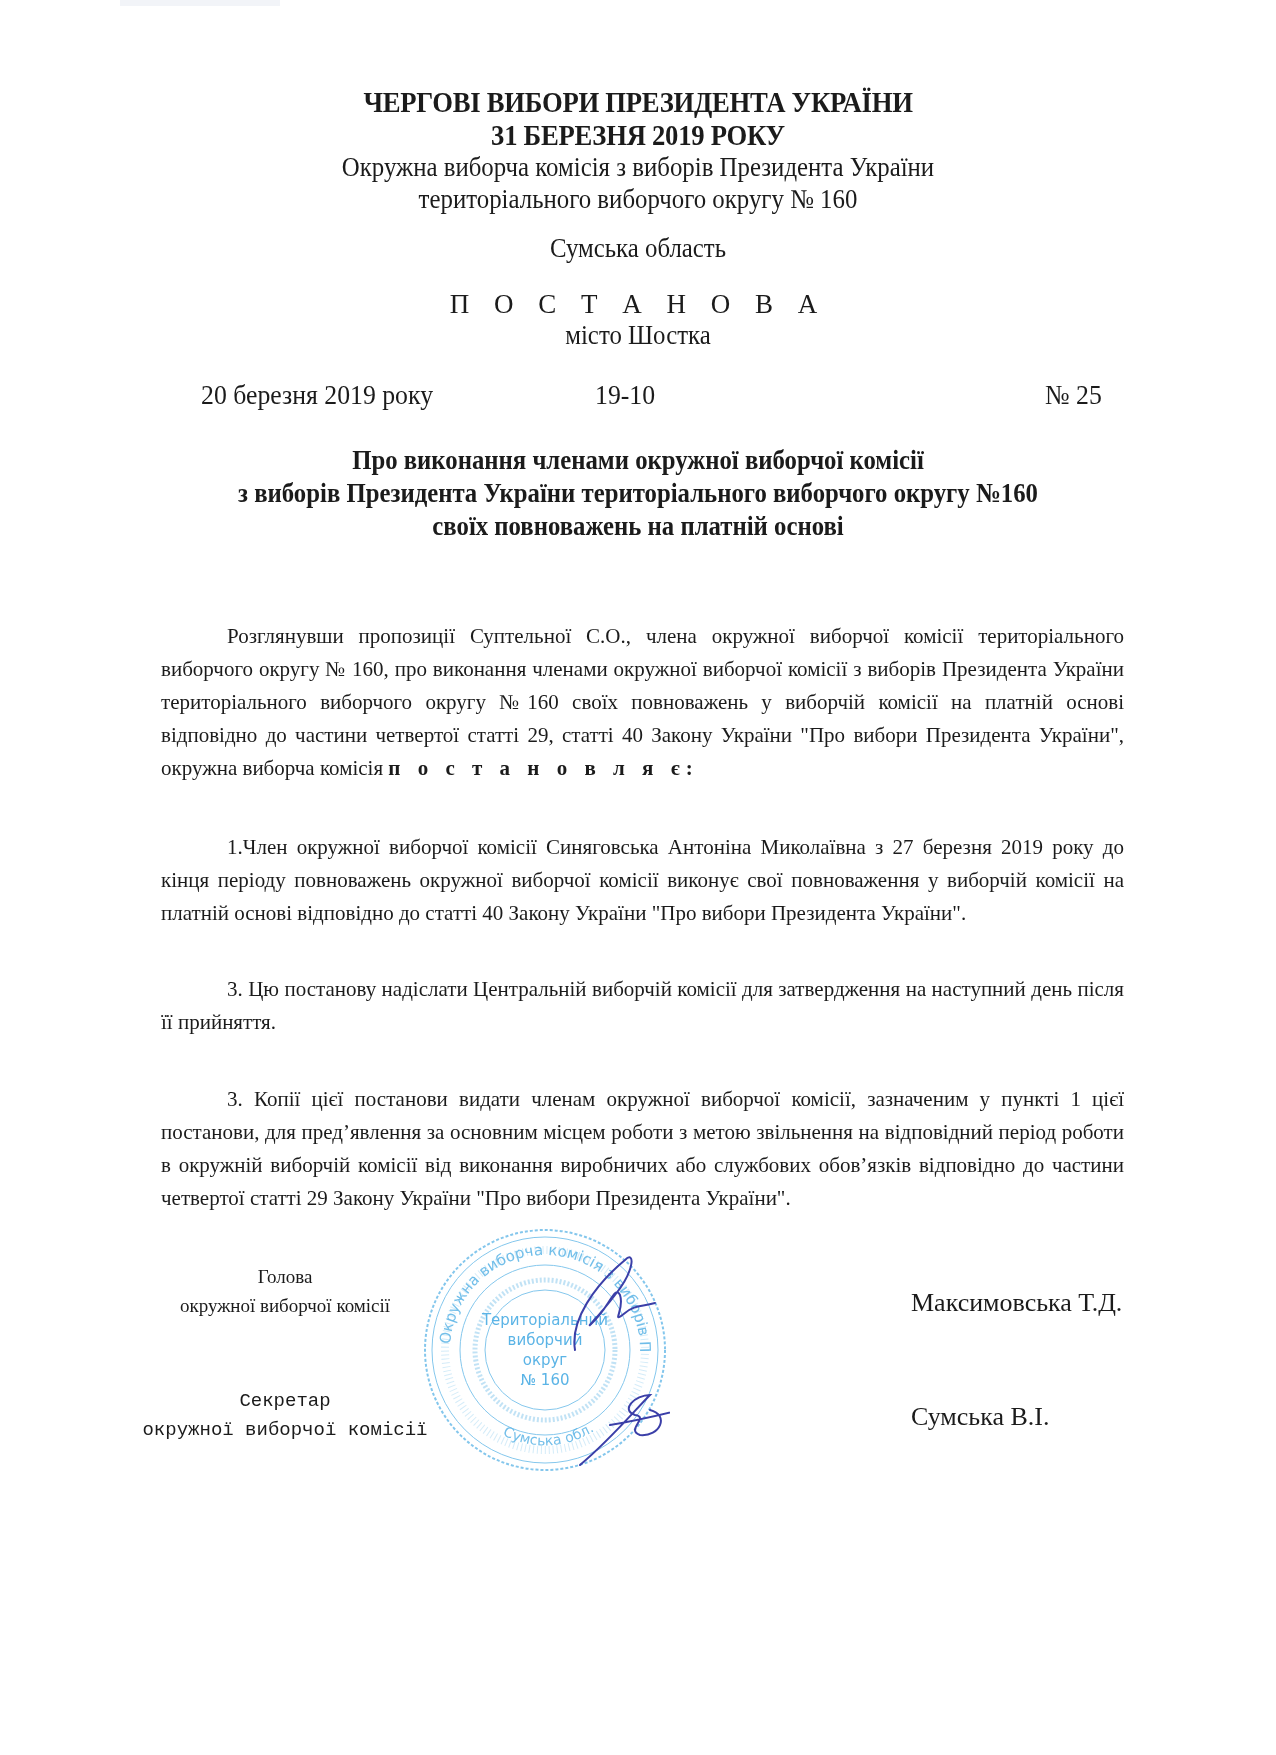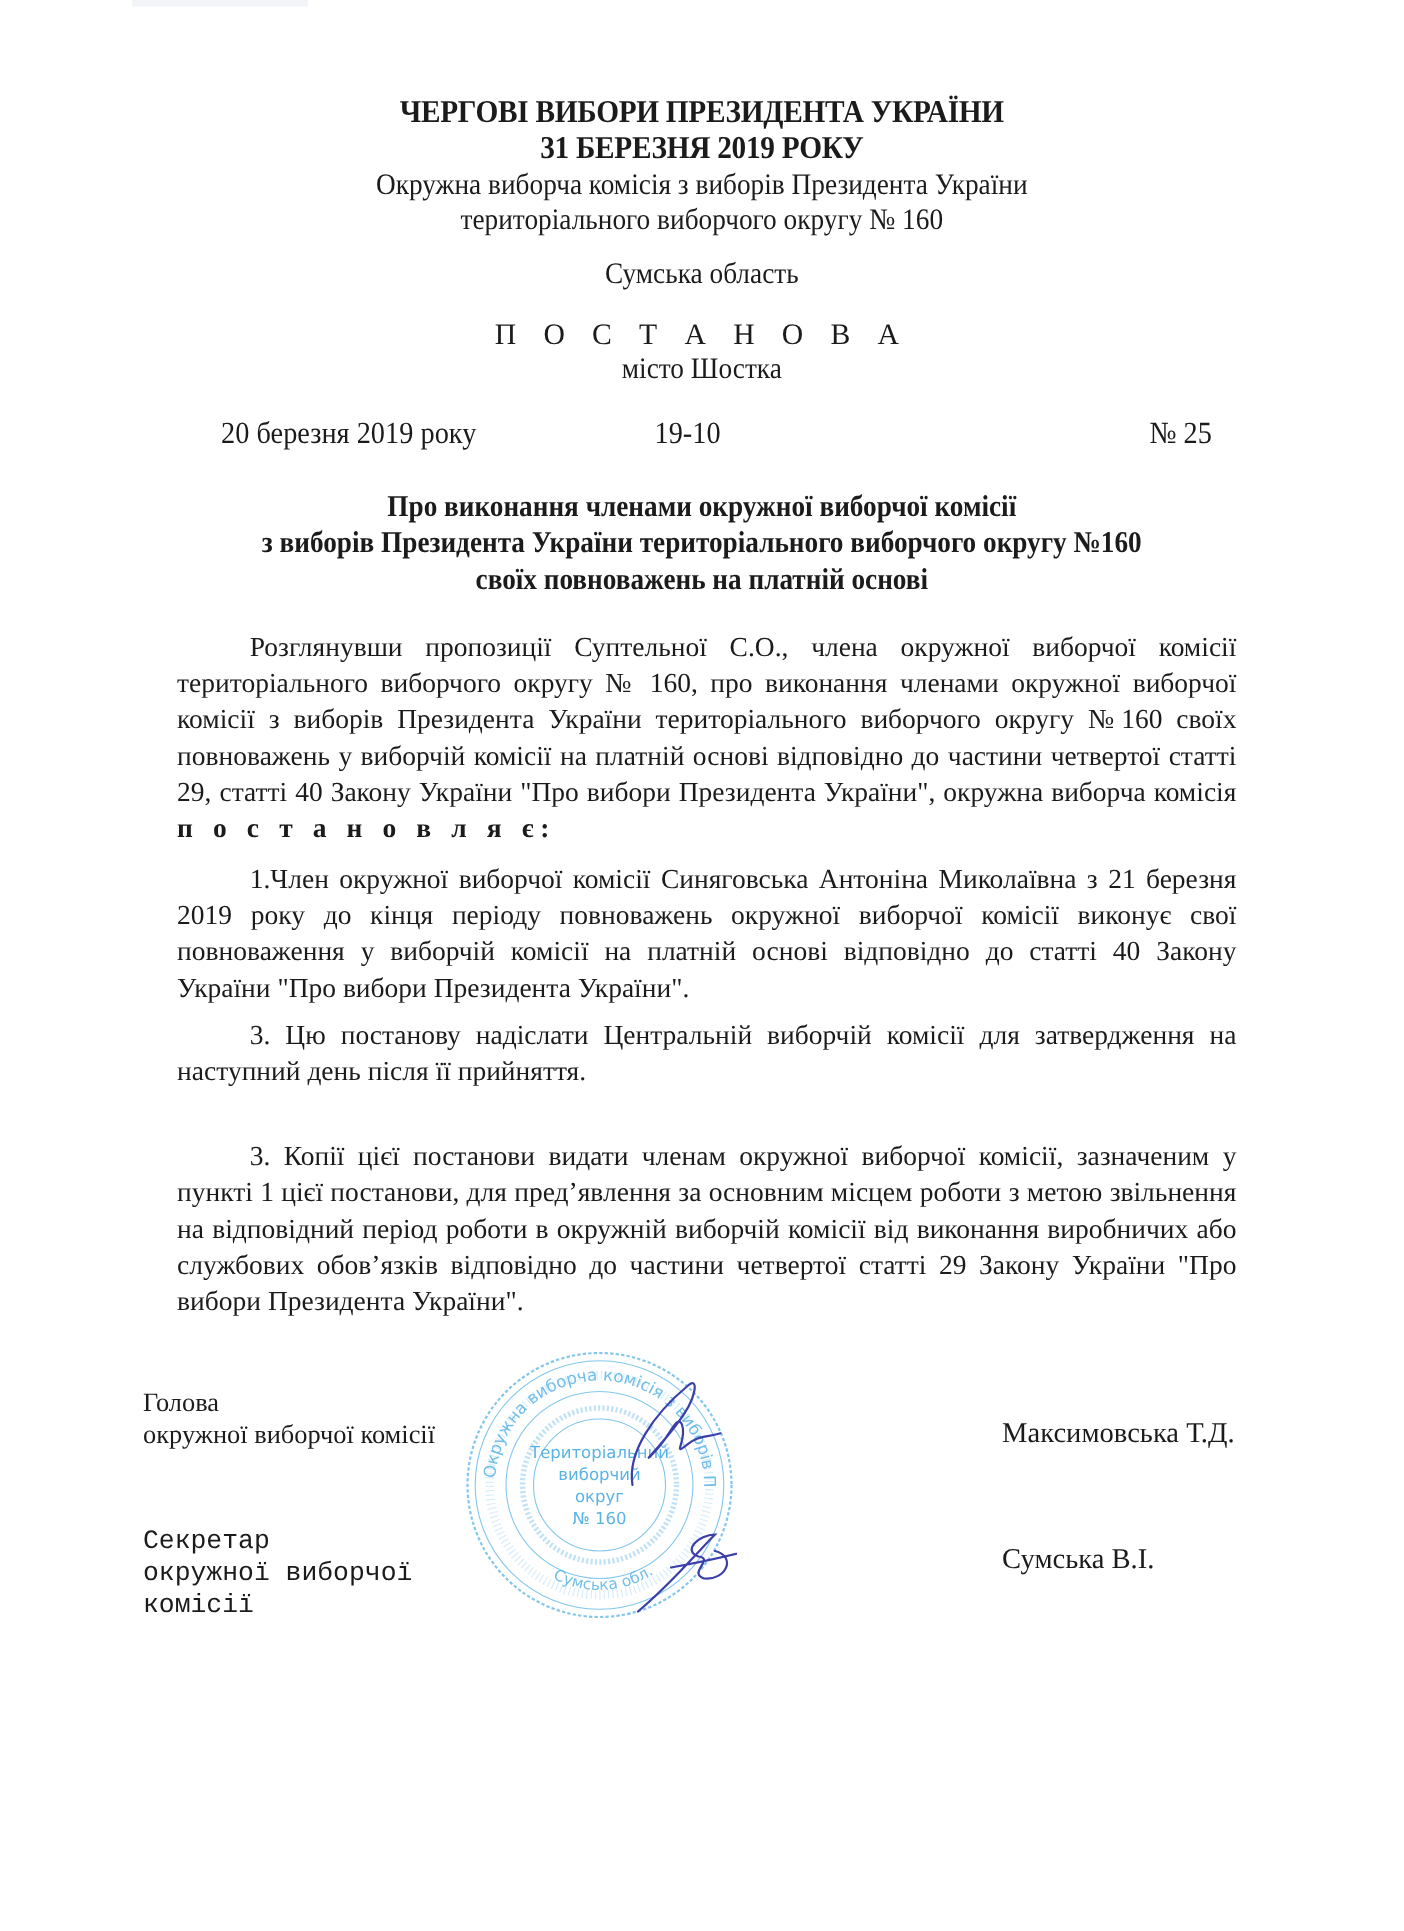--- a/index.html
+++ b/index.html
@@ -8,25 +8,25 @@
       font-family: "Liberation Serif", "DejaVu Serif", serif; color: #1b1b1b;
     }
     .page { position: absolute; left: 0; top: 0; width: 1220px; height: 1755px; }
     .center { position: absolute; left: 0; width: 1276px; text-align: center; }
     .h-bold { font-weight: bold; font-size: 29px; letter-spacing: -0.3px; transform: scaleX(0.92); transform-origin: center; }
     .h-reg { font-size: 27px; transform: scaleX(0.92); transform-origin: center; }
     .spaced { font-weight: normal; font-size: 27px; letter-spacing: 9px; }
     .row3 { position: absolute; top: 379px; font-size: 28px; transform: scaleX(0.92); transform-origin: left; }
     .title { font-weight: bold; font-size: 27.5px; transform: scaleX(0.9); transform-origin: center; }
     .para {
-      position: absolute; left: 161px; width: 963px; font-size: 25px; line-height: 33px;
-      text-align: justify; text-indent: 66px;
+      position: absolute; left: 161px; width: 963px; font-size: 21px; line-height: 33px;
+      text-align: justify; text-indent: 66px; margin-top: 48px;
     }
     .emph { font-weight: bold; letter-spacing: 6px; }
-    .sig { position: absolute; font-size: 24px; line-height: 29px; }
+    .sig { position: absolute; font-size: 19px; line-height: 29px; text-align: center; }
     .name { position: absolute; font-size: 26px; margin-left: 28px; }
     .stamp { position: absolute; left: 420px; top: 1225px; width: 250px; height: 250px; }
     .faint-mark { position: absolute; left: 120px; top: 0; width: 160px; height: 6px; background: #e9ecf4; opacity: 0.6; }
   </style>
 </head>
 <body>
 
 <div class="page">
   <div class="faint-mark"></div>
 
@@ -44,21 +44,21 @@
   <div class="row3" style="left:1045px;">№ 25</div>
 
   <div class="center title" style="top:444px;">Про виконання членами окружної виборчої комісії</div>
   <div class="center title" style="top:477px;">з виборів Президента України територіального виборчого округу №160</div>
   <div class="center title" style="top:510px;">своїх повноважень на платній основі</div>
 
   <div class="para" style="top:572px;">
     <span>Розглянувши пропозиції Суптельної С.О., члена окружної виборчої комісії територіального виборчого округу № 160, про виконання членами окружної виборчої комісії з виборів Президента України територіального виборчого округу №160 своїх повноважень у виборчій комісії на платній основі відповідно до частини четвертої статті 29, статті 40 Закону України "Про вибори Президента України", окружна виборча комісія </span><span class="emph">п о с т а н о в л я є:</span>
   </div>
 
-  <div class="para" style="top:783px;">1.Член окружної виборчої комісії Синяговська Антоніна Миколаївна з 21 березня 2019 року до кінця періоду повноважень окружної виборчої комісії виконує свої повноваження у виборчій комісії на платній основі відповідно до статті 40 Закону України "Про вибори Президента України".</div>
+  <div class="para" style="top:783px;">1.Член окружної виборчої комісії Синяговська Антоніна Миколаївна з 27 березня 2019 року до кінця періоду повноважень окружної виборчої комісії виконує свої повноваження у виборчій комісії на платній основі відповідно до статті 40 Закону України "Про вибори Президента України".</div>
   <div class="para" style="top:925px;">3. Цю постанову надіслати Центральній виборчій комісії для затвердження на наступний день після її прийняття.</div>
   <div class="para" style="top:1035px;">3. Копії цієї постанови видати членам окружної виборчої комісії, зазначеним у пункті 1 цієї постанови, для пред’явлення за основним місцем роботи з метою звільнення на відповідний період роботи в окружній виборчій комісії від виконання виробничих або службових обов’язків відповідно до частини четвертої статті 29 Закону України "Про вибори Президента України".</div>
 
   <div class="sig" style="left:130px; top:1262px; width:310px;">
     <div>Голова</div>
     <div>окружної виборчої комісії</div>
   </div>
   <div class="sig" style="left:130px; top:1387px; width:310px;font-family:Liberation Mono, monospace;">
     <div>Секретар</div>
     <div>окружної виборчої комісії</div>

